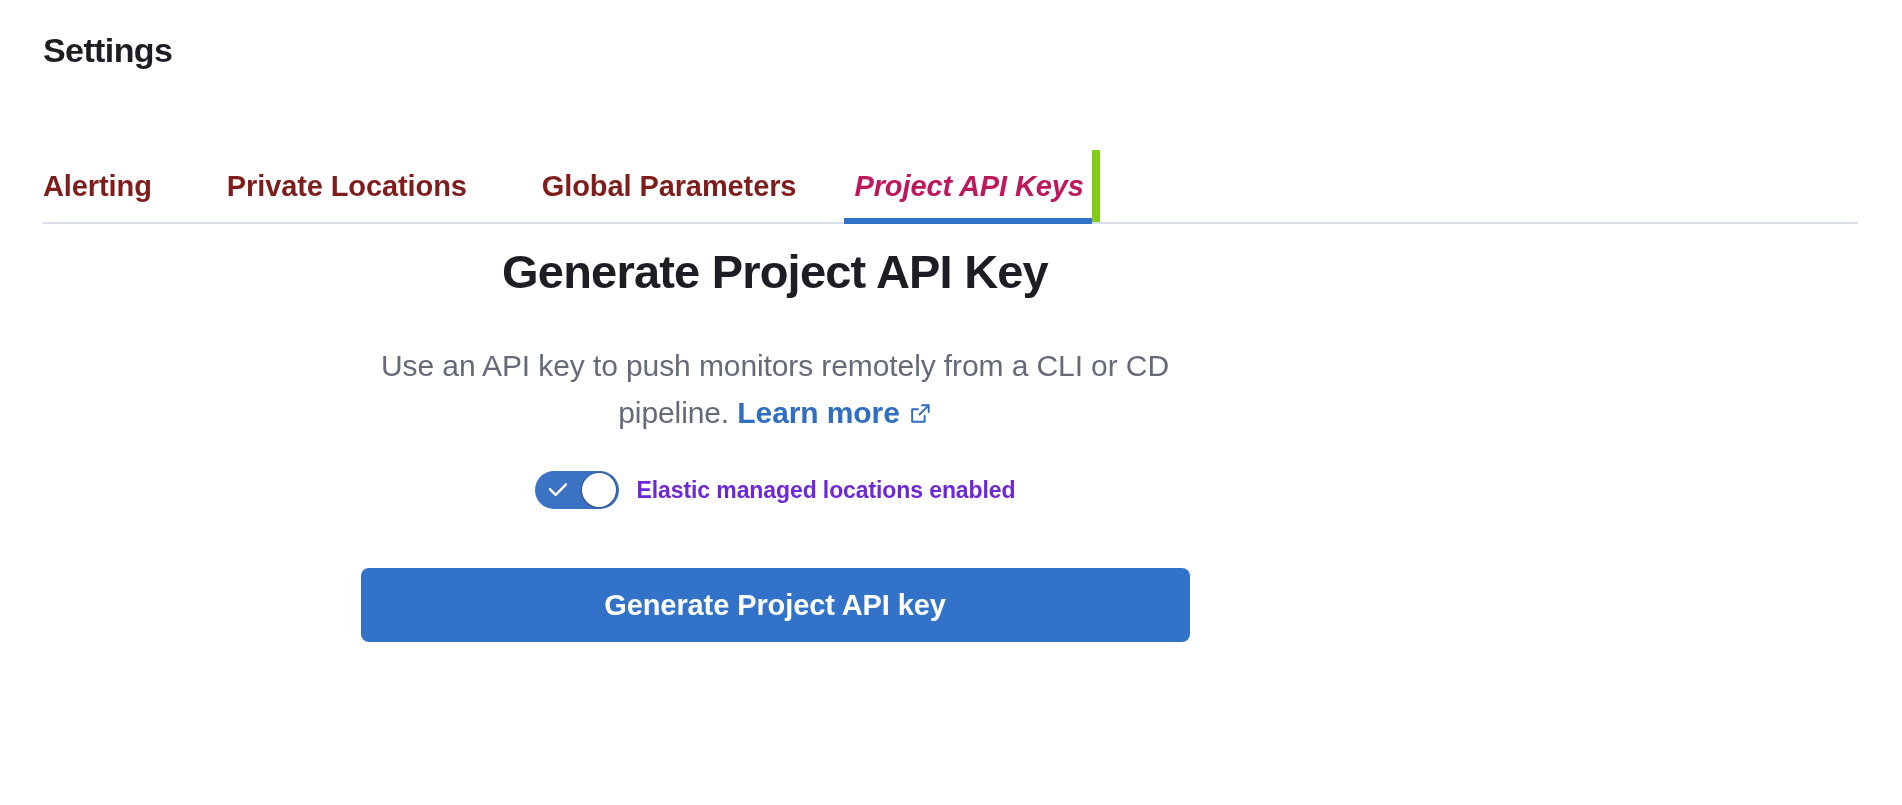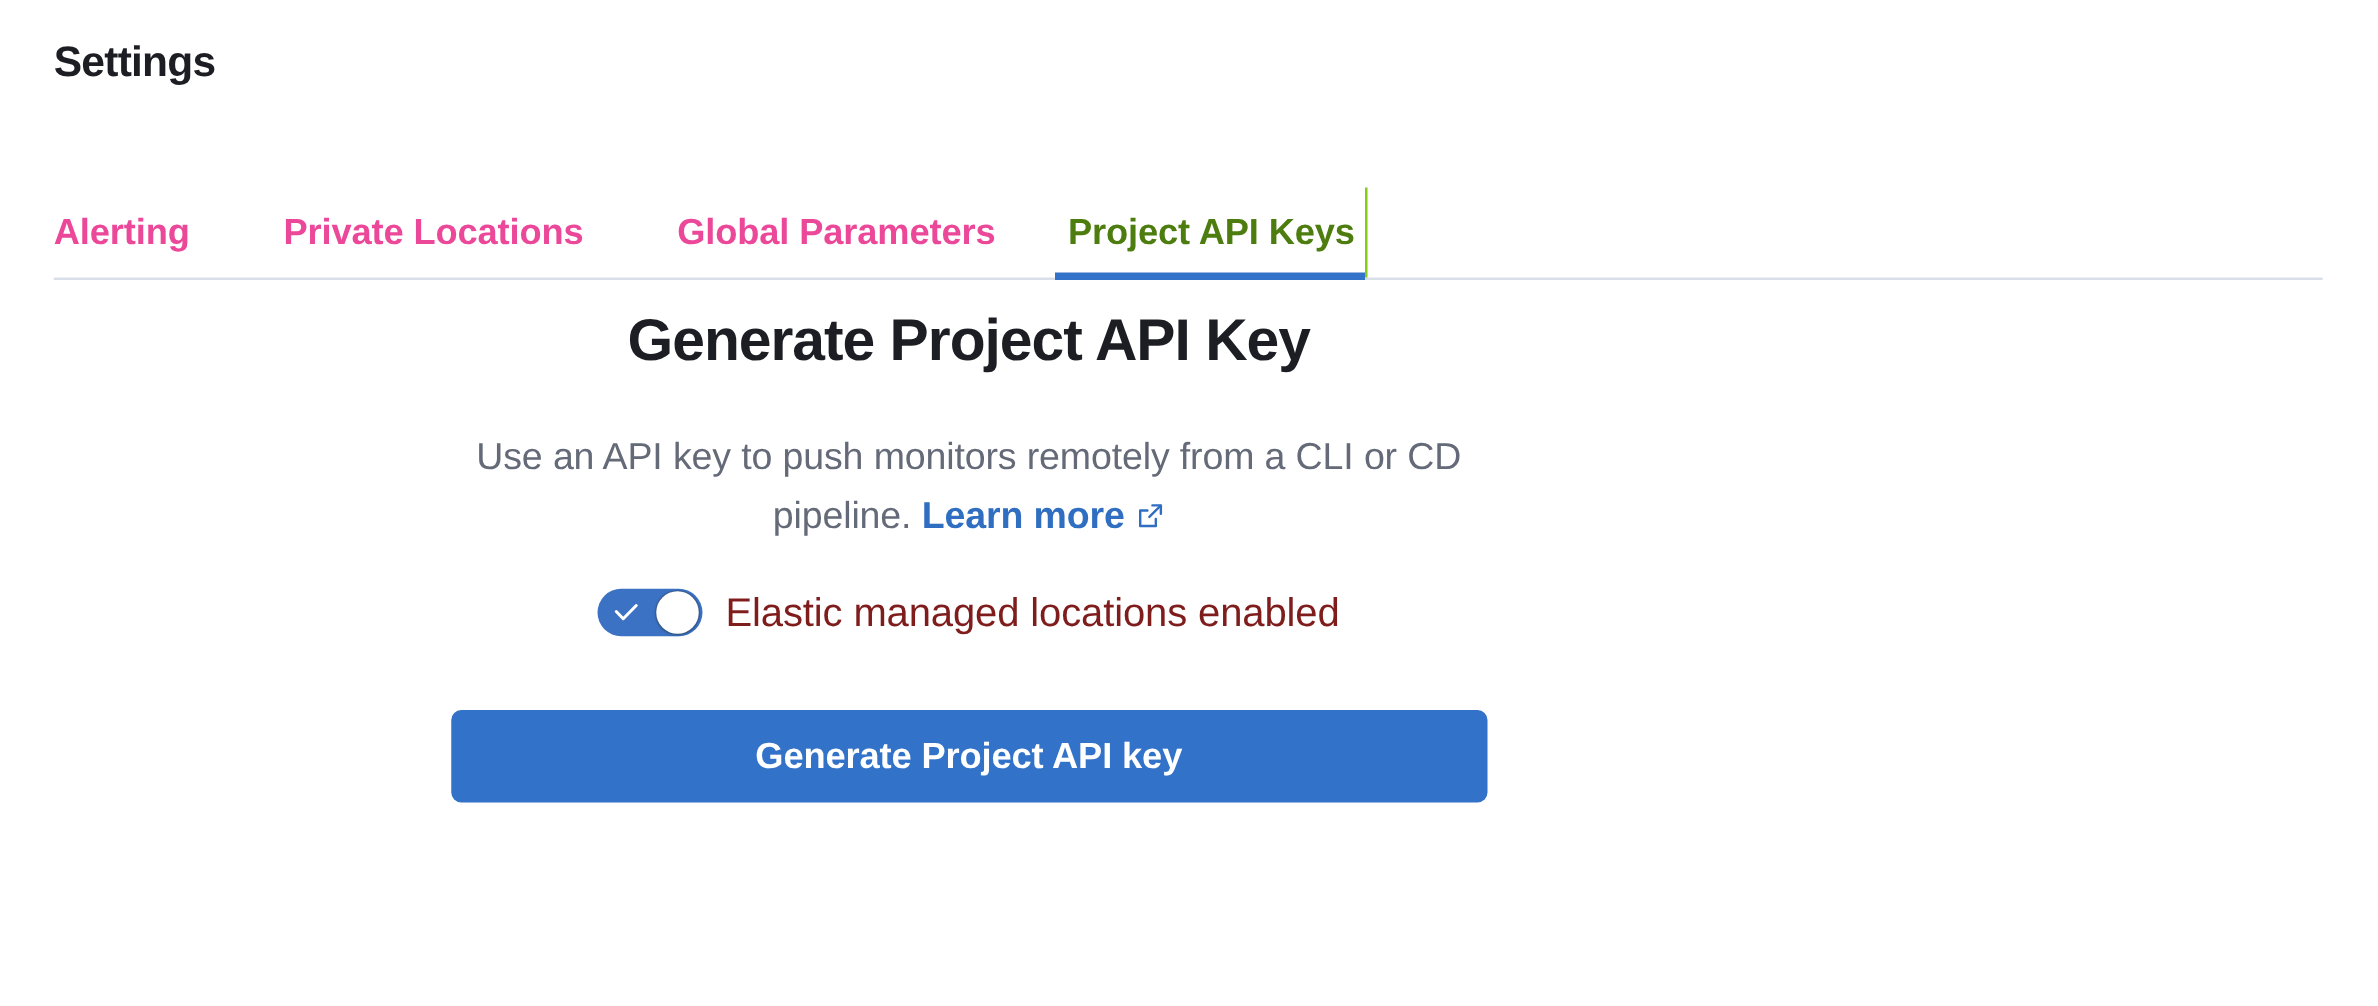--- a/index.html
+++ b/index.html
@@ -45,33 +45,34 @@
   }
   .tab {
     position: relative;
     height: 72px;
     display: flex;
     align-items: center;
     box-sizing: border-box;
     font-size: 29px;
     font-weight: bold;
     letter-spacing: -0.1px;
-    color: #ec4899;
+    color: #7f1d1d;
     white-space: nowrap;
     cursor: pointer;
     padding: 0 0 0 0;
   }
   .tab .tab-label { display: block; }
   .tab + .tab { margin-left: 75px; }
   .tab.active {
-    color: #4d7c0f;
+    color: #be185d;
     padding-right: 8px;
     padding-left: 10px;
     margin-left: 48px;
-    border-right: 2px solid #84cc16;
+    border-right: 8px solid #84cc16;
+    font-style: italic;
   }
   .tab.active::after {
     content: "";
     position: absolute;
     left: 0;
     right: 0;
     bottom: -2px;
     height: 6px;
     background: #3272c8;
   }
@@ -147,26 +148,27 @@
     position: absolute;
     top: 2px;
     left: 47px;
     width: 34px;
     height: 34px;
     border-radius: 50%;
     background: #ffffff;
     box-shadow: 0 0 0 1px rgba(60,66,80,0.35), 0 1px 3px rgba(0,0,0,0.25);
   }
   .toggle-label {
-    font-size: 32px;
+    font-size: 23px;
     line-height: 34px;
-    color: #7f1d1d;
-    letter-spacing: -0.1px;
-    white-space: nowrap;
-    cursor: pointer;
+    color: #6d28d9;
+    letter-spacing: -0.1px;
+    white-space: nowrap;
+    cursor: pointer;
+    font-weight: bold;
   }
 
   
   .btn-wrap {
     margin-top: 59px;
     display: flex;
     justify-content: center;
   }
   .btn-primary {
     width: 829px;

